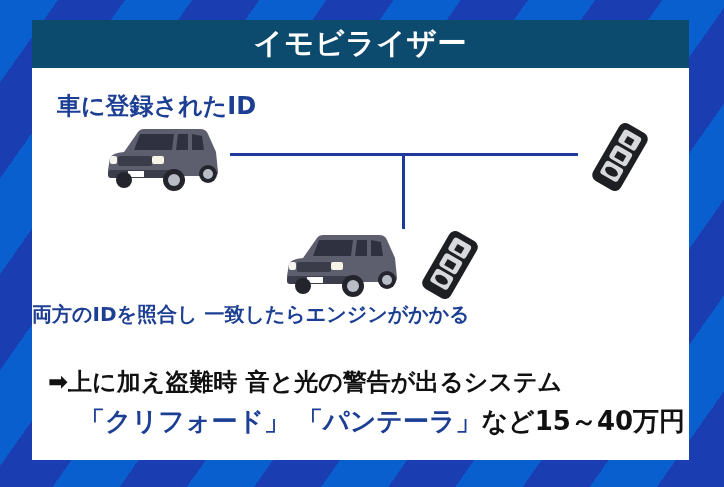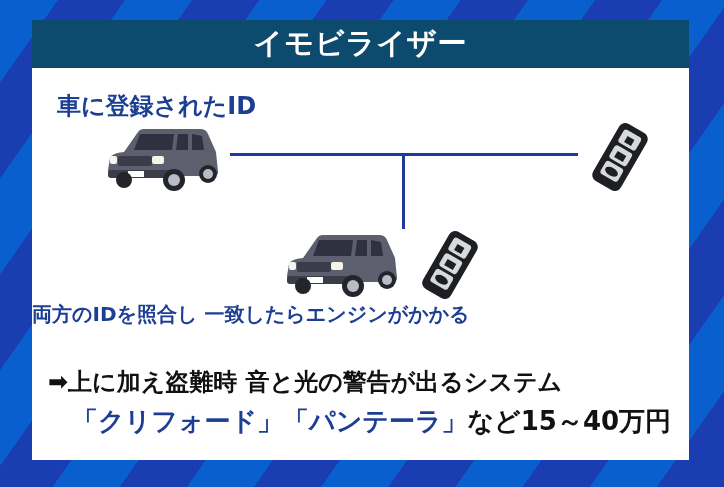--- a/index.html
+++ b/index.html
@@ -30,21 +30,21 @@
   .fob { position: absolute; }
   .desc { left: 0; width: 100%; text-align: left; top: 281px; font-size: 20px; }
   .note1 {
     position: absolute; left: 16px; top: 346px; font-size: 24px; font-weight: bold;
     color: #111111; white-space: nowrap; text-align: center;
   }
   .note2 {
     position: absolute; left: 40px; top: 384px; font-size: 26px; font-weight: bold;
     white-space: nowrap; color: #111111;
   }
-  .note2 .blue { color: #1c3f94; }
+  .note2 .blue { color: #1c3f94; margin-left: 7px; }
 </style>
 </head>
 <body>
 
 <div class="panel">
   <div class="header">
     <span>イモビライザー</span>
   </div>
 
   <div class="label car-label">車に登録されたID</div>

